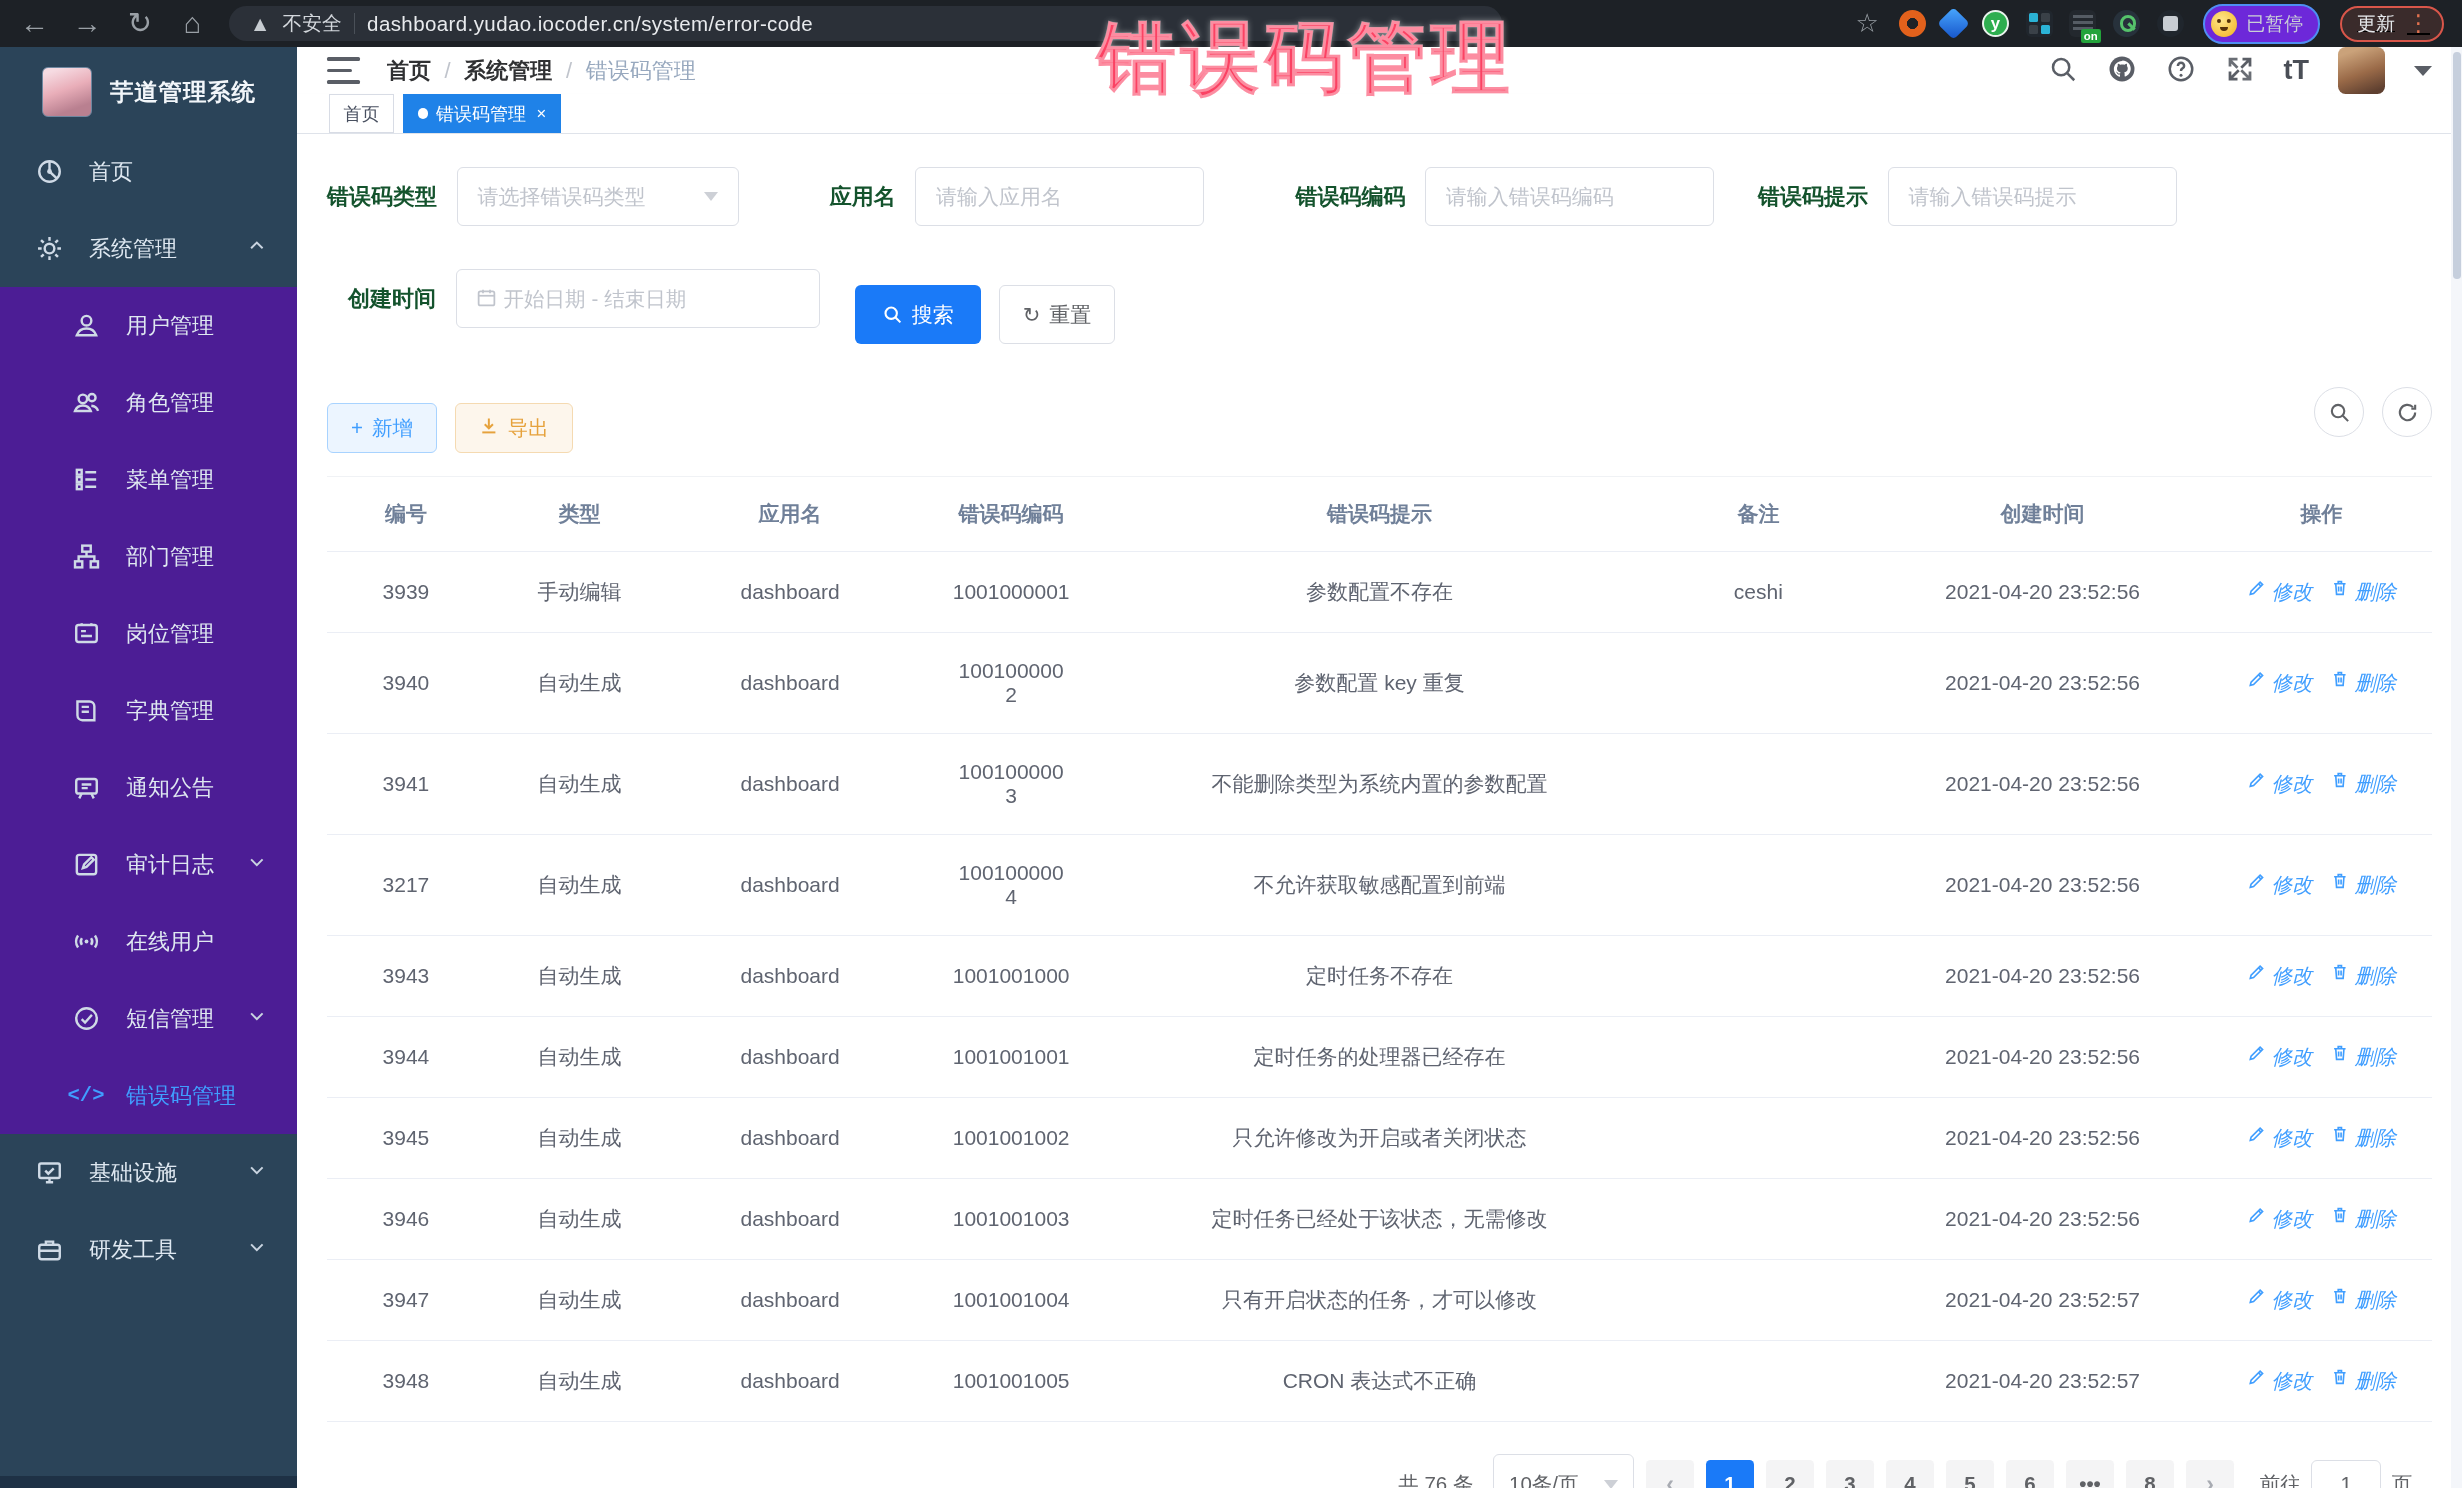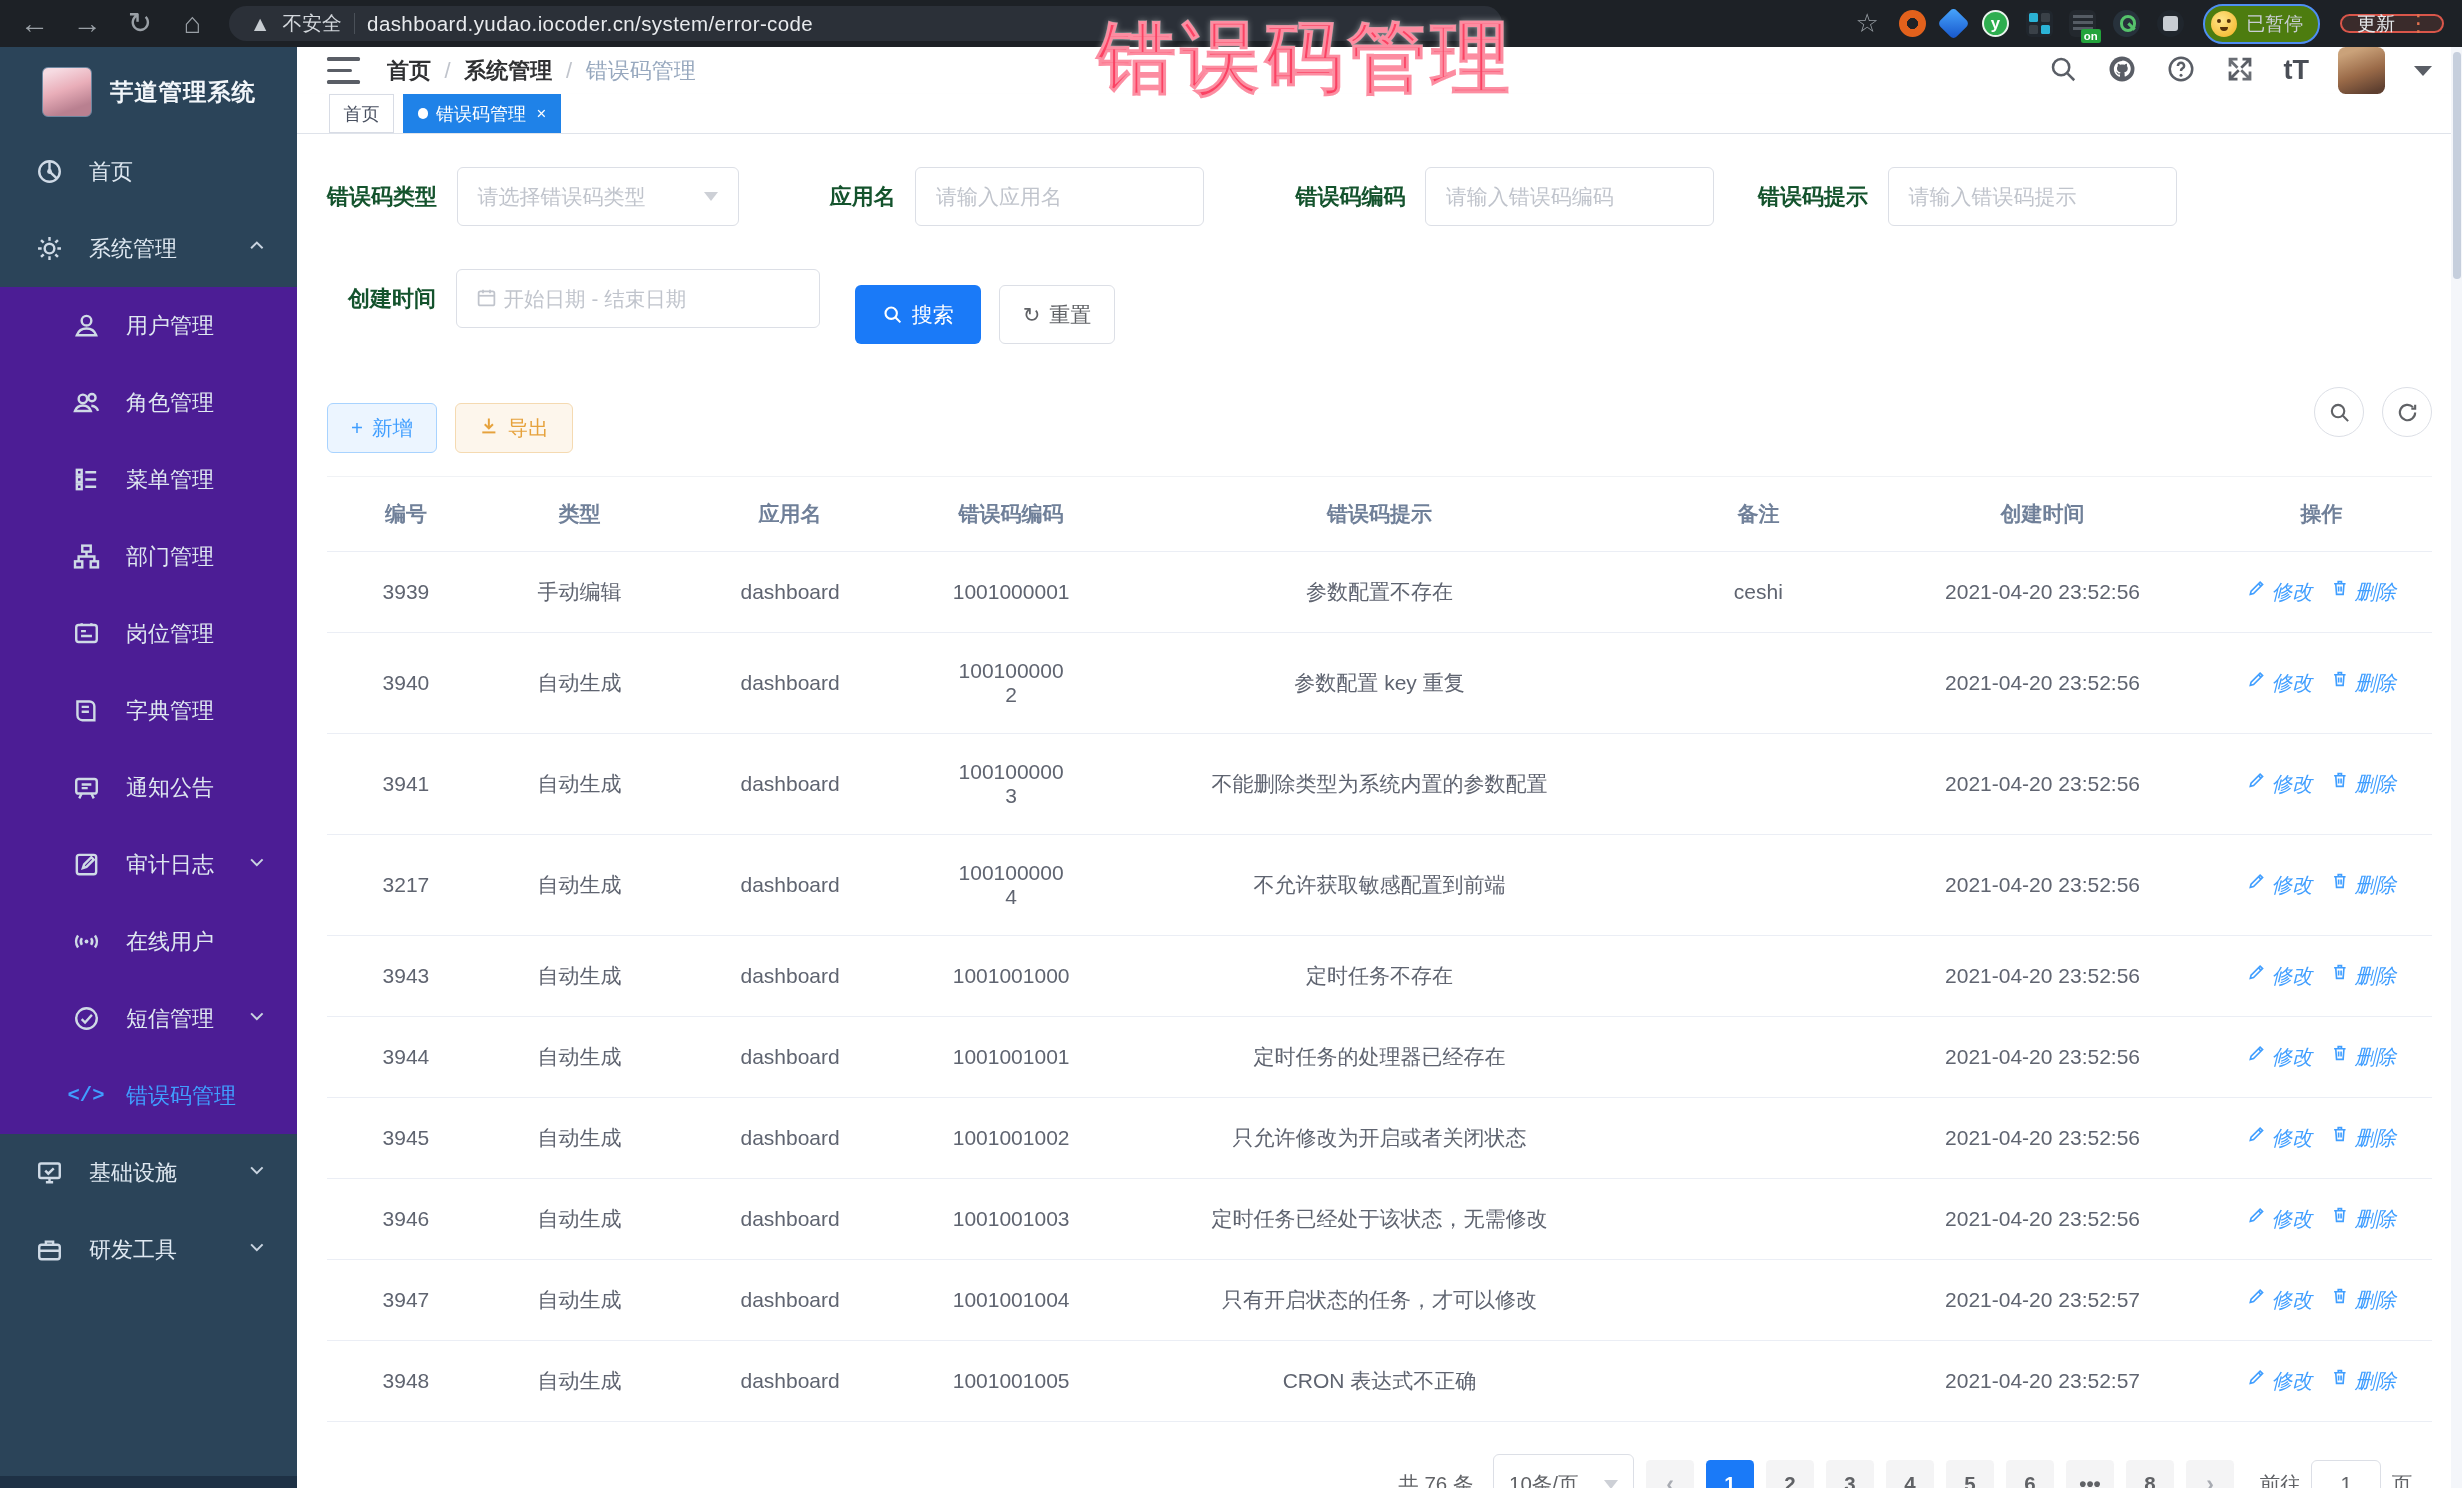--- a/index.html
+++ b/index.html
@@ -22,26 +22,26 @@
   .ext.grid { background:linear-gradient(45deg,#20262d 50%,#20262d 50%); }
   .ext.grid:before { content:""; position:absolute; left:3px; top:3px; width:9px; height:9px; background:#2bb3d6; border-radius:1.5px; box-shadow:12px 12px 0 #2bb3d6, 0 12px 0 #3a4148, 12px 0 0 #3a4148; }
   .ext.onoff { background:#23282e; }
   .ext.onoff:before { content:""; position:absolute; left:3.8px; top:4.5px; width:19.7px; height:3px; background:#555c64; box-shadow:0 6px 0 #555c64, 0 12px 0 #555c64; }
   .ext.onoff:after { content:"on"; position:absolute; right:-4.5px; bottom:-6px; background:#23a33b; color:#fff; font-size:11.4px; padding:0.8px 3px; border-radius:2.3px; font-weight:bold; }
   .ext.key { border-radius:50%; background:#27313b; }
   .ext.key:before { content:""; position:absolute; left:6.8px; top:5.3px; width:10.6px; height:10.6px; border:3px solid #55c26b; border-radius:50%; }
   .ext.key:after { content:""; position:absolute; left:13.6px; top:15px; width:9px; height:3px; background:#55c26b; transform:rotate(45deg); }
   .ext.puzzle { background:#20262d; border-radius:50%; }
   .ext.puzzle:before { content:""; position:absolute; left:6px; top:6px; width:15px; height:15px; background:#c8cdd3; border-radius:3px; }
-  .profile-chip { display:flex; align-items:center; gap:9px; background:#4d7c0f; border:2.3px solid #4f8ef2; border-radius:19.7px; height:40px; padding:0 15px 0 6px; }
+  .profile-chip { display:flex; align-items:center; gap:9px; background:#6d28d9; border:2.3px solid #4f8ef2; border-radius:19.7px; height:40px; padding:0 15px 0 6px; }
   .emoji-face { width:26px; height:26px; border-radius:50%; background:radial-gradient(circle at 40% 35%, #ffe58a, #f2b11e); position:relative; }
   .emoji-face:before { content:""; position:absolute; left:6px; top:8.3px; width:3.8px; height:3.8px; background:#57330a; border-radius:50%; box-shadow:9.8px 0 0 #57330a; }
   .emoji-face:after { content:""; position:absolute; left:9px; top:16px; width:7.6px; height:4.5px; border-radius:0 0 7.6px 7.6px; background:#57330a; }
   .profile-chip span { color:#c9ced5; font-size:19px; }
-  .update-chip { display:flex; align-items:center; gap:12px; background:#3a2b2b; border:2.3px solid #d9564a; border-radius:19.7px; height:19px; padding:0 12px 0 15px; }
+  .update-chip { display:flex; align-items:center; gap:12px; background:#3a2b2b; border:2.3px solid #d9564a; border-radius:19.7px; height:36px; padding:0 12px 0 15px;text-decoration:underline; }
   .update-chip .u-label { color:#e4e7ea; font-size:19px; }
   .update-chip .dots { color:#e2724f; font-size:23px; letter-spacing:0; line-height:0.5; }
 
   
   .overlay-title { position:absolute; left:1097px; top:6px; z-index:99; font-size:79px; font-weight:bold; letter-spacing:4.5px; color:#fb4263; -webkit-text-stroke:0.8px rgba(255,255,255,.4); text-shadow:0 0 6px rgba(255,255,255,.45); pointer-events:none; }
 
   
   .app { display:flex; height:1441px; }
   .sidebar { position:relative; width:297px; flex:0 0 297px; background:#2b4459; overflow:hidden; }
   .main { flex:1; display:flex; flex-direction:column; background:#fff; min-width:0; }

